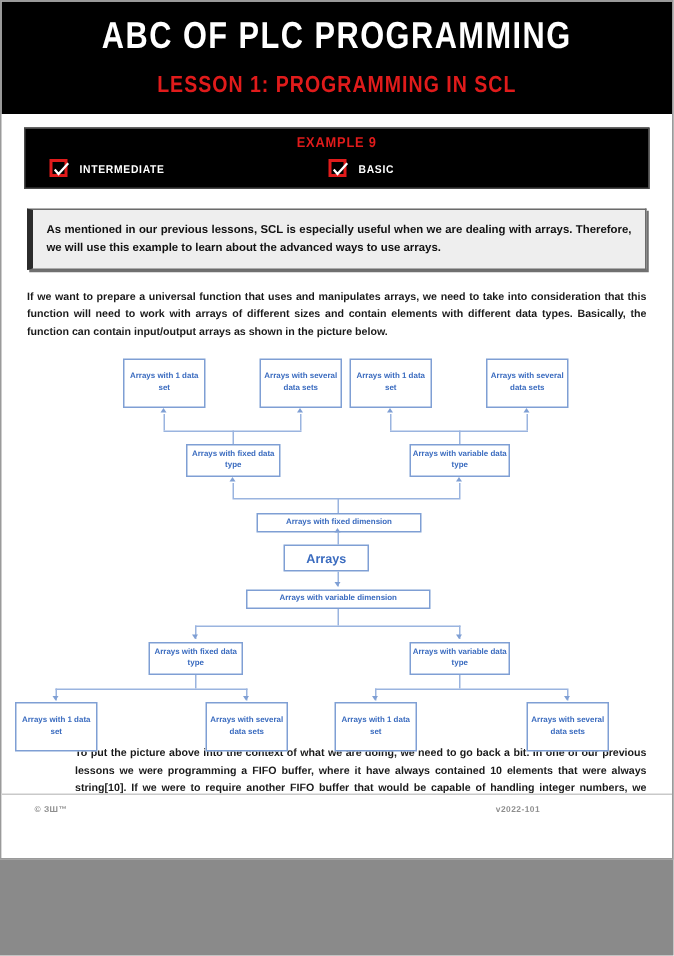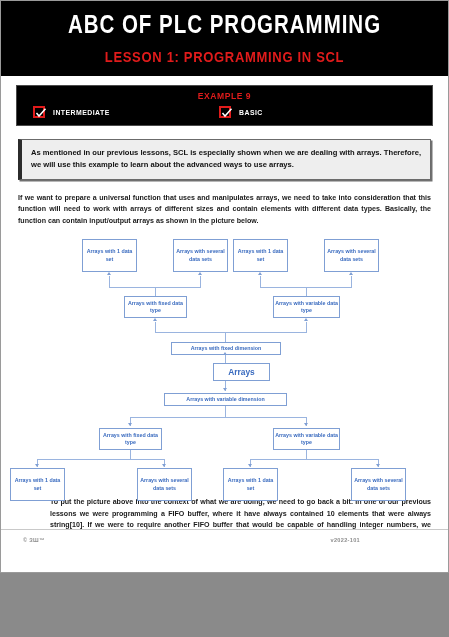--- a/index.html
+++ b/index.html
@@ -245,21 +245,21 @@
           <span class="level-label">BASIC</span>
         </div>
 
 
       </div>
     </div>
   </div>
 
   <div class="callout-wrap">
     <div class="callout">
-      <p>As mentioned in our previous lessons, SCL is especially shown when we are dealing with arrays. Therefore, we will use this example to learn about the advanced ways to use arrays.</p>
+      <p>As mentioned in our previous lessons, SCL is especially useful when we are dealing with arrays. Therefore, we will use this example to learn about the advanced ways to use arrays.</p>
     </div>
   </div>
 
   <div class="body-text">
     <p>If we want to prepare a universal function that uses and manipulates arrays, we need to take into consideration that this function will need to work with arrays of different sizes and contain elements with different data types. Basically, the function can contain input/output arrays as shown in the picture below.</p>
   </div>
 
   <div class="diagram">
 
     <div class="node" style="left:81px; top:6px; width:55px; height:33px;">Arrays with 1 data set</div>
@@ -293,21 +293,21 @@
     <div class="line v" style="left:305px; top:89px; height:10px;"></div>
     <div class="arrow up" style="left:303px; top:85px;"></div>
     <div class="line h" style="left:154px; top:99px; width:152px;"></div>
     <div class="line v" style="left:224px; top:99px; height:10px;"></div>
 
     <div class="node" style="left:170px; top:109px; width:110px; height:13px;">Arrays with fixed dimension</div>
 
     <div class="line v" style="left:224px; top:122px; height:9px;"></div>
     <div class="arrow up" style="left:222px; top:119px;"></div>
 
-    <div class="node root" style="left:212px; top:130px; width:57px; height:18px;">Arrays</div>
+    <div class="node root" style="left:188px; top:130px; width:57px; height:18px;">Arrays</div>
 
     <div class="line v" style="left:224px; top:148px; height:10px;"></div>
     <div class="arrow down" style="left:222px; top:155px;"></div>
 
     <div class="node" style="left:163px; top:160px; width:123px; height:13px;">Arrays with variable dimension</div>
 
     <div class="line v" style="left:224px; top:173px; height:11px;"></div>
     <div class="line h" style="left:129px; top:184px; width:177px;"></div>
     <div class="line v" style="left:129px; top:184px; height:9px;"></div>
     <div class="arrow down" style="left:127px; top:190px;"></div>

